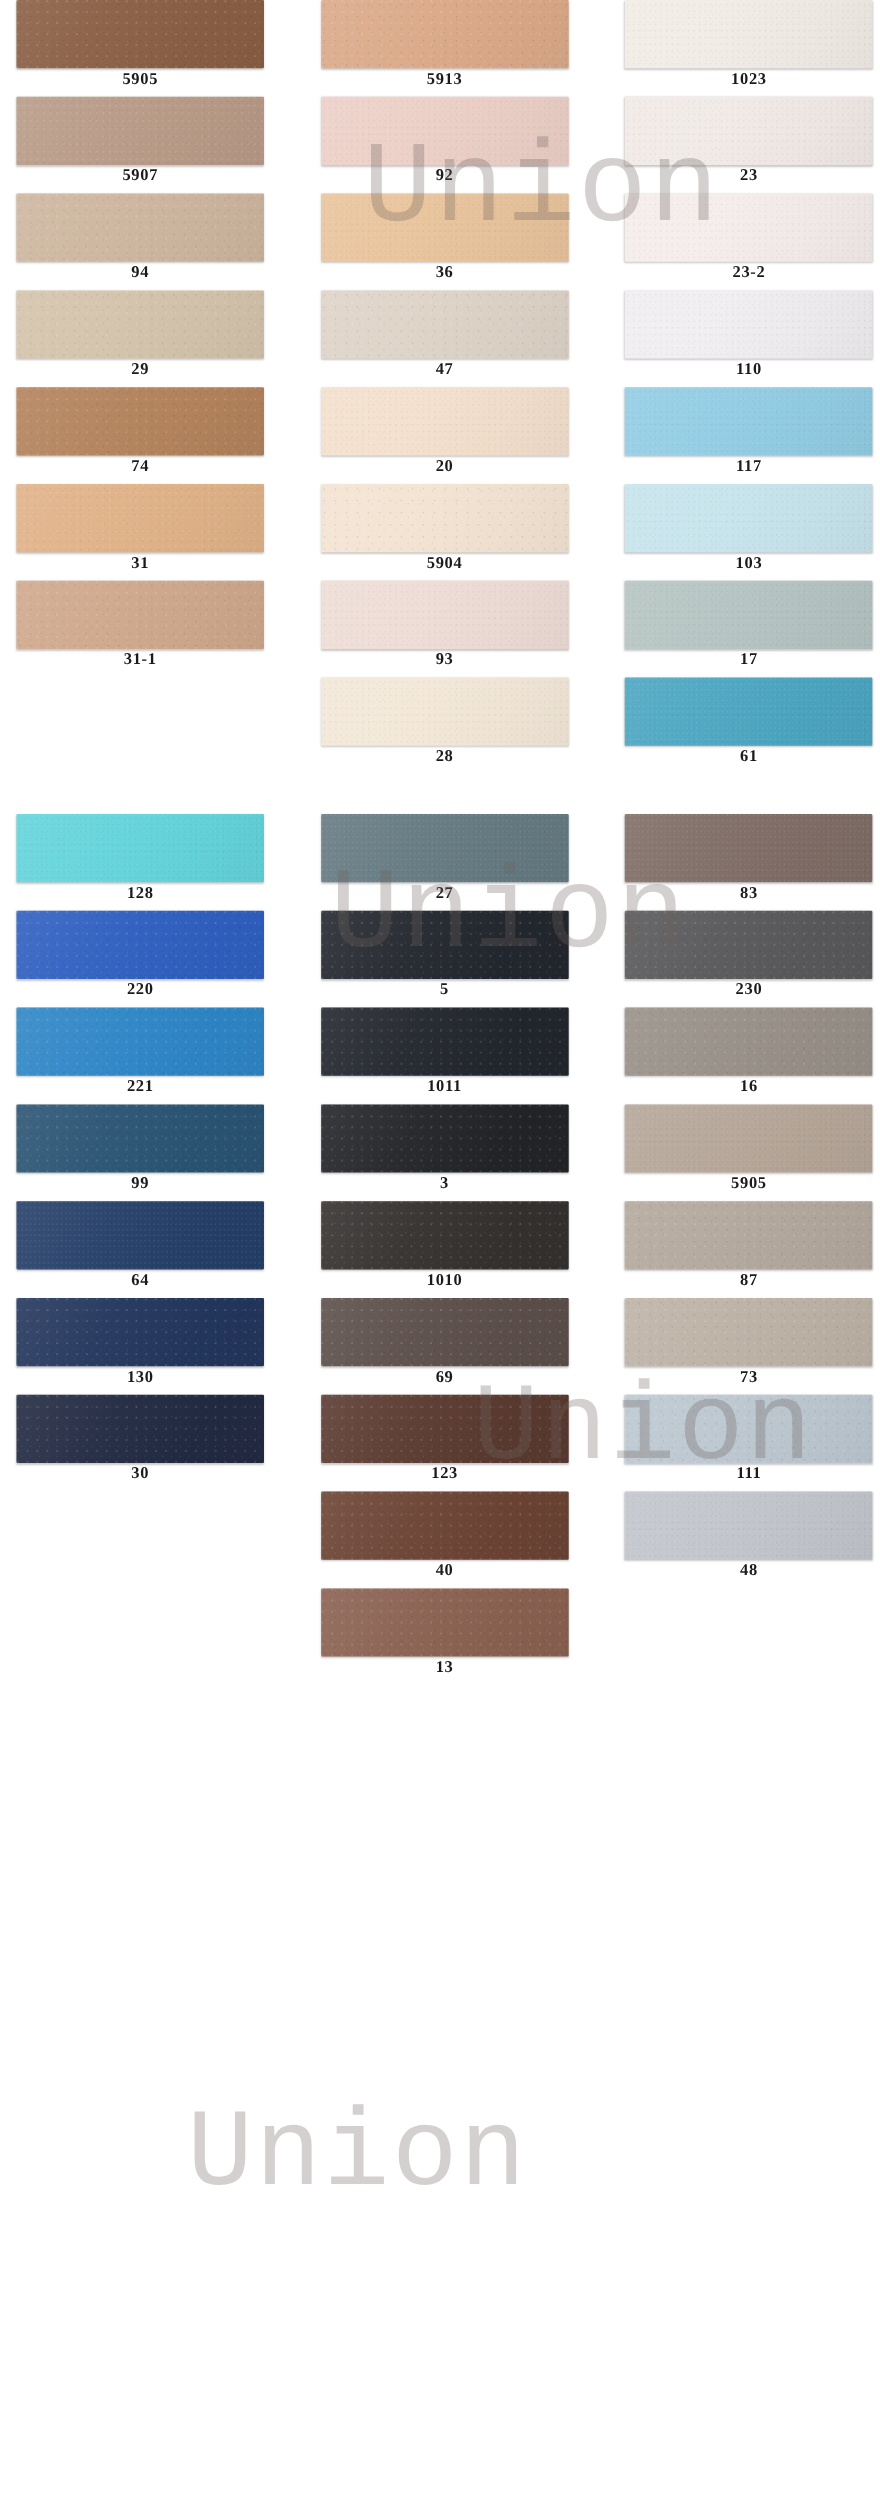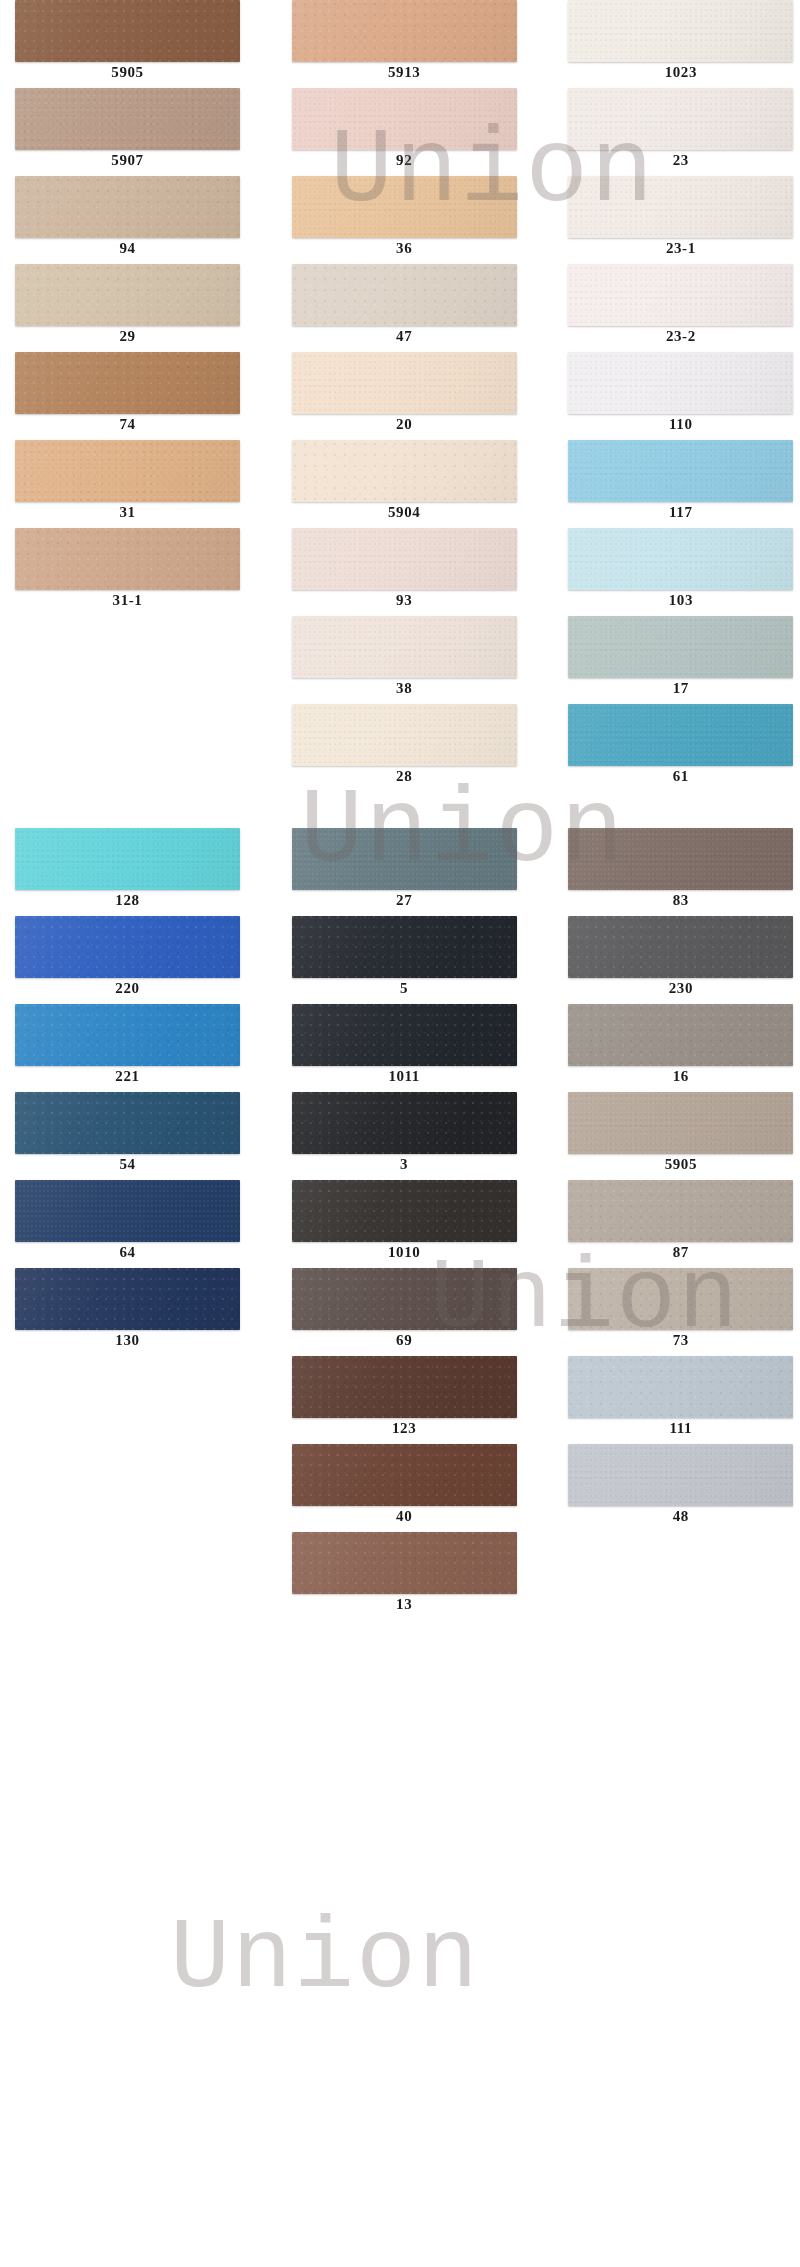--- a/index.html
+++ b/index.html
@@ -185,40 +185,32 @@
             </div>
             <div class="cell">
               <div class="swatch coarse" title="5904" style="background-color: rgb(243, 227, 210);"></div>
               <span class="label">5904</span>
             </div>
             <div class="cell">
               <div class="swatch fine" title="93" style="background-color: rgb(238, 221, 214);"></div>
               <span class="label">93</span>
             </div>
             <div class="cell">
-              <div class="swatch fine" title="38" style="background-color: rgb(240, 228, 220);"></div>
-              <span class="label">38</span>
-            </div>
-            <div class="cell">
               <div class="swatch fine" title="28" style="background-color: rgb(243, 232, 216);"></div>
               <span class="label">28</span>
             </div>
           </div>
           <div class="col">
             <div class="cell">
               <div class="swatch fine" title="1023" style="background-color: rgb(241, 236, 229);"></div>
               <span class="label">1023</span>
             </div>
             <div class="cell">
               <div class="swatch fine" title="23" style="background-color: rgb(241, 234, 230);"></div>
               <span class="label">23</span>
-            </div>
-            <div class="cell">
-              <div class="swatch fine" title="23-1" style="background-color: rgb(242, 234, 229);"></div>
-              <span class="label">23-1</span>
             </div>
             <div class="cell">
               <div class="swatch fine" title="23-2" style="background-color: rgb(245, 237, 235);"></div>
               <span class="label">23-2</span>
             </div>
             <div class="cell">
               <div class="swatch fine" title="110" style="background-color: rgb(241, 238, 241);"></div>
               <span class="label">110</span>
             </div>
             <div class="cell">
@@ -251,29 +243,33 @@
             <div class="cell">
               <div class="swatch coarse" title="220" style="background-color: rgb(47, 95, 192);"></div>
               <span class="label">220</span>
             </div>
             <div class="cell">
               <div class="swatch coarse" title="221" style="background-color: rgb(46, 134, 198);"></div>
               <span class="label">221</span>
             </div>
             <div class="cell">
               <div class="swatch coarse" title="99" style="background-color: rgb(42, 84, 115);"></div>
-              <span class="label">54</span>
+              <span class="label">99</span>
             </div>
             <div class="cell">
               <div class="swatch fine" title="64" style="background-color: rgb(37, 63, 104);"></div>
               <span class="label">64</span>
             </div>
             <div class="cell">
               <div class="swatch coarse" title="130" style="background-color: rgb(35, 54, 92);"></div>
               <span class="label">130</span>
+            </div>
+            <div class="cell">
+              <div class="swatch coarse" title="30" style="background-color: rgb(34, 42, 66);"></div>
+              <span class="label">30</span>
             </div>
           </div>
           <div class="col">
             <div class="cell">
               <div class="swatch fine" title="27" style="background-color: rgb(101, 122, 130);"></div>
               <span class="label">27</span>
             </div>
             <div class="cell">
               <div class="swatch coarse" title="5" style="background-color: rgb(35, 39, 46);"></div>
               <span class="label">5</span>

